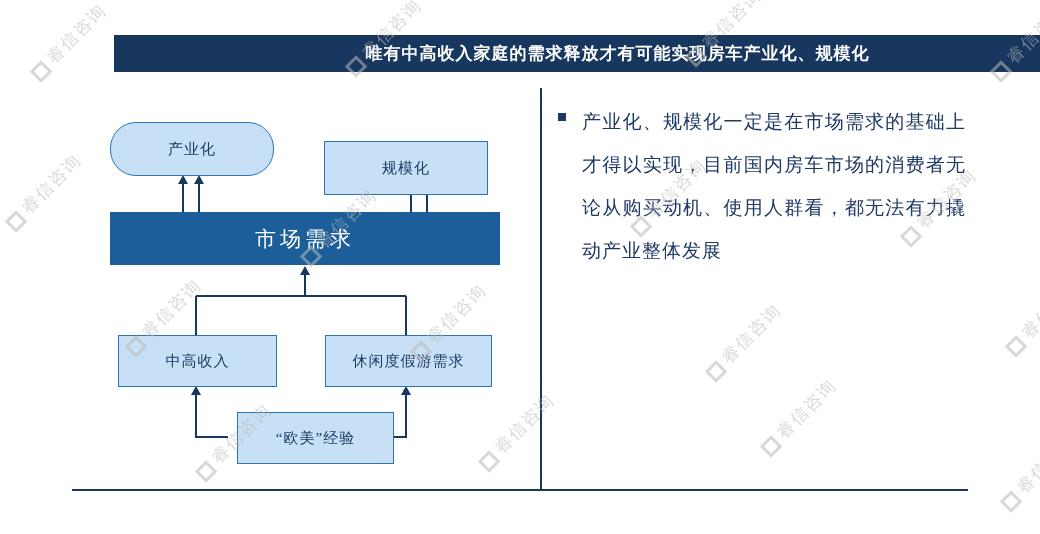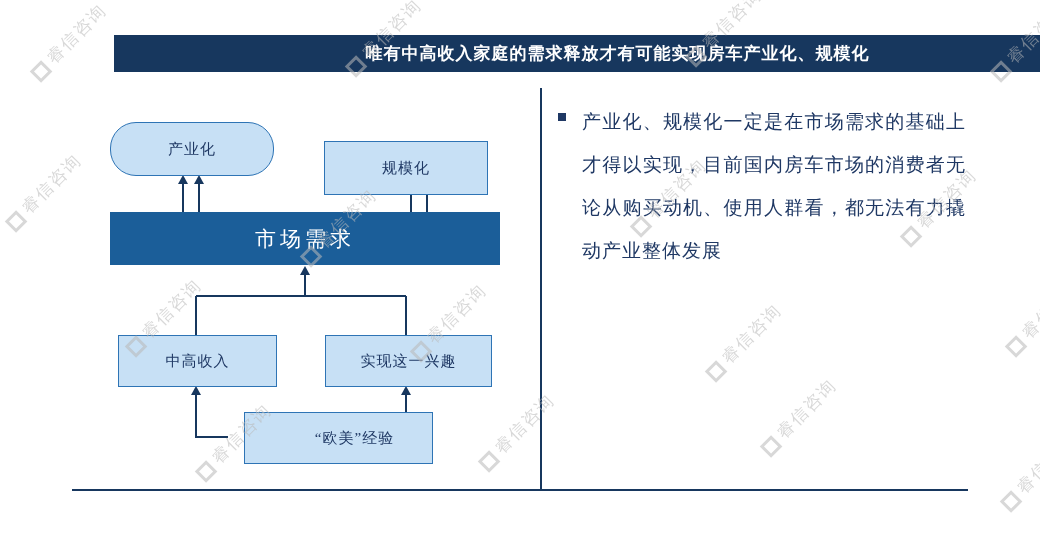--- a/index.html
+++ b/index.html
@@ -62,22 +62,22 @@
       <polygon points="305,266 300,275 310,275"></polygon>
       <polygon points="196,386 191,395 201,395"></polygon>
       <polygon points="406,386 401,395 411,395"></polygon>
     </g>
   </svg>
 
   <div class="box" style="left:110px;top:122px;width:162px;height:52px;border-radius:26px;">产业化</div>
   <div class="box" style="left:324px;top:122px;width:162px;height:52px;margin-top:19px;">规模化</div>
   <div class="box-dark" style="left:110px;top:212px;width:390px;height:53px;">市场需求</div>
   <div class="box" style="left:118px;top:335px;width:157px;height:50px;font-family:Liberation Mono, monospace;">中高收入</div>
-  <div class="box" style="left:325px;top:335px;width:165px;height:50px;">实现这一兴趣</div>
-  <div class="box" style="left:244px;top:412px;width:155px;height:50px;padding-left:32px;">“欧美”经验</div>
+  <div class="box" style="left:325px;top:335px;width:165px;height:50px;">休闲度假游需求</div>
+  <div class="box" style="left:237px;top:412px;width:155px;height:50px;">“欧美”经验</div>
 
   <div class="bullets">
     <div class="bullet">
       <span class="bullet-sq"></span>
       <span>产业化、规模化一定是在市场需求的基础上才得以实现，目前国内房车市场的消费者无论从购买动机、使用人群看，都无法有力撬动产业整体发展</span>
     </div>
   </div>
 
   <div class="wm-layer">
       <div class="wm" style="left: 20px; top: 30px;"><span class="wm-sq"></span><span>睿信咨询</span></div>

